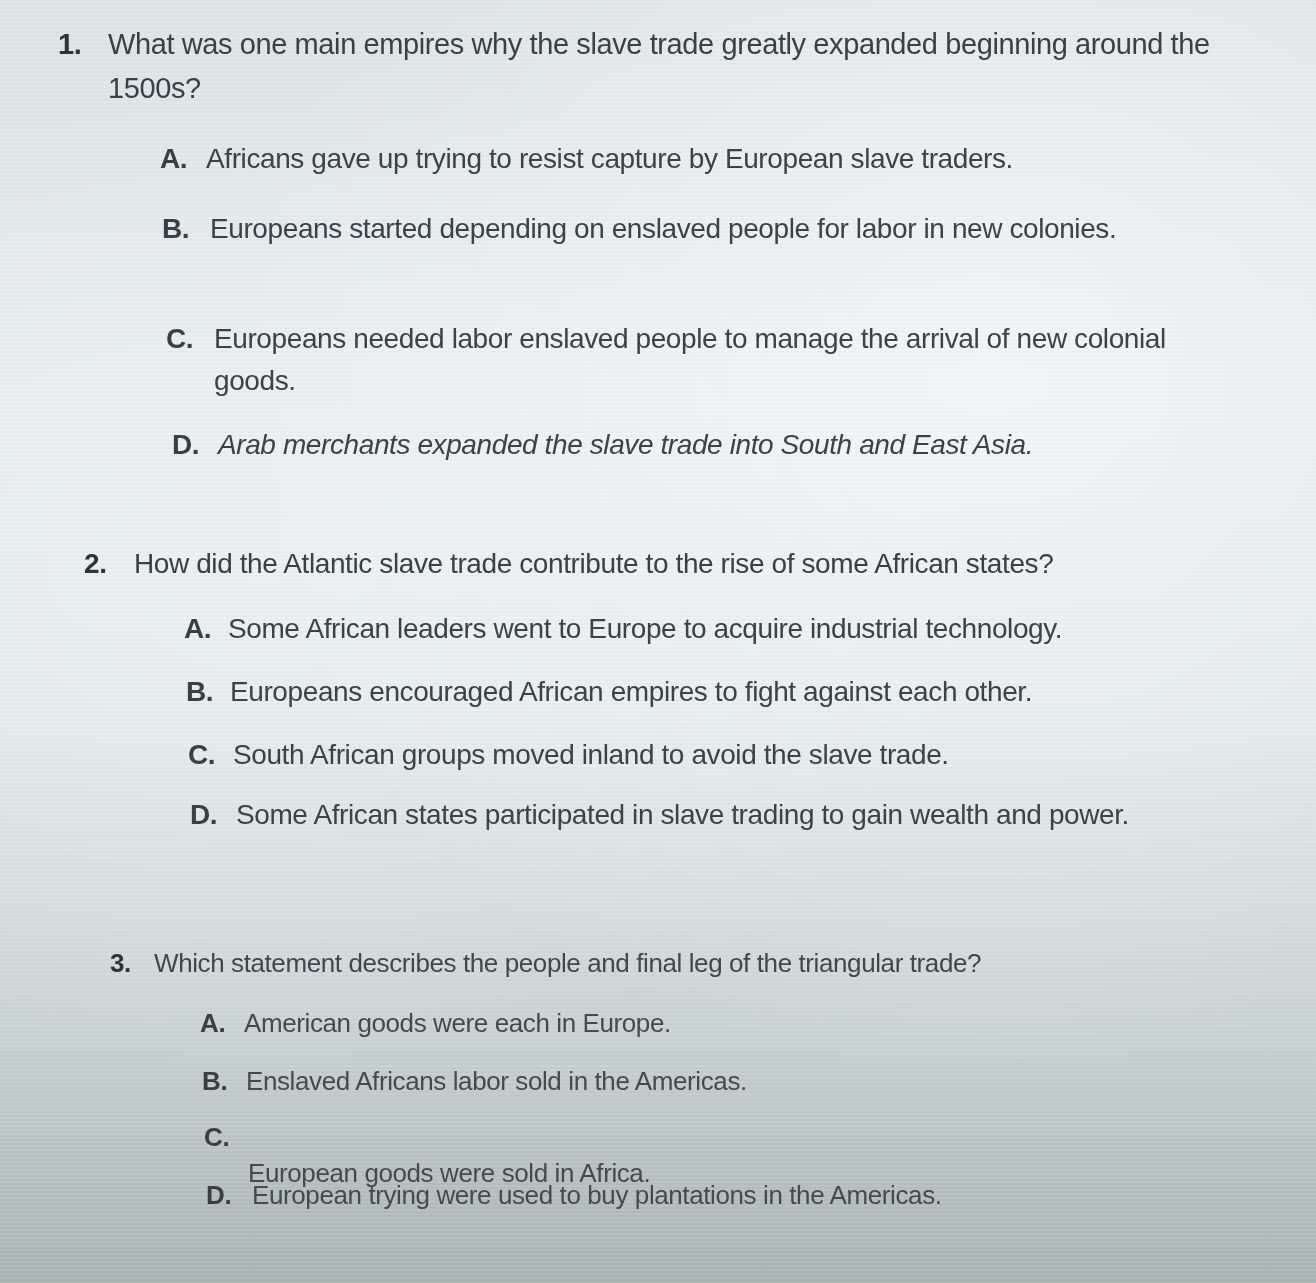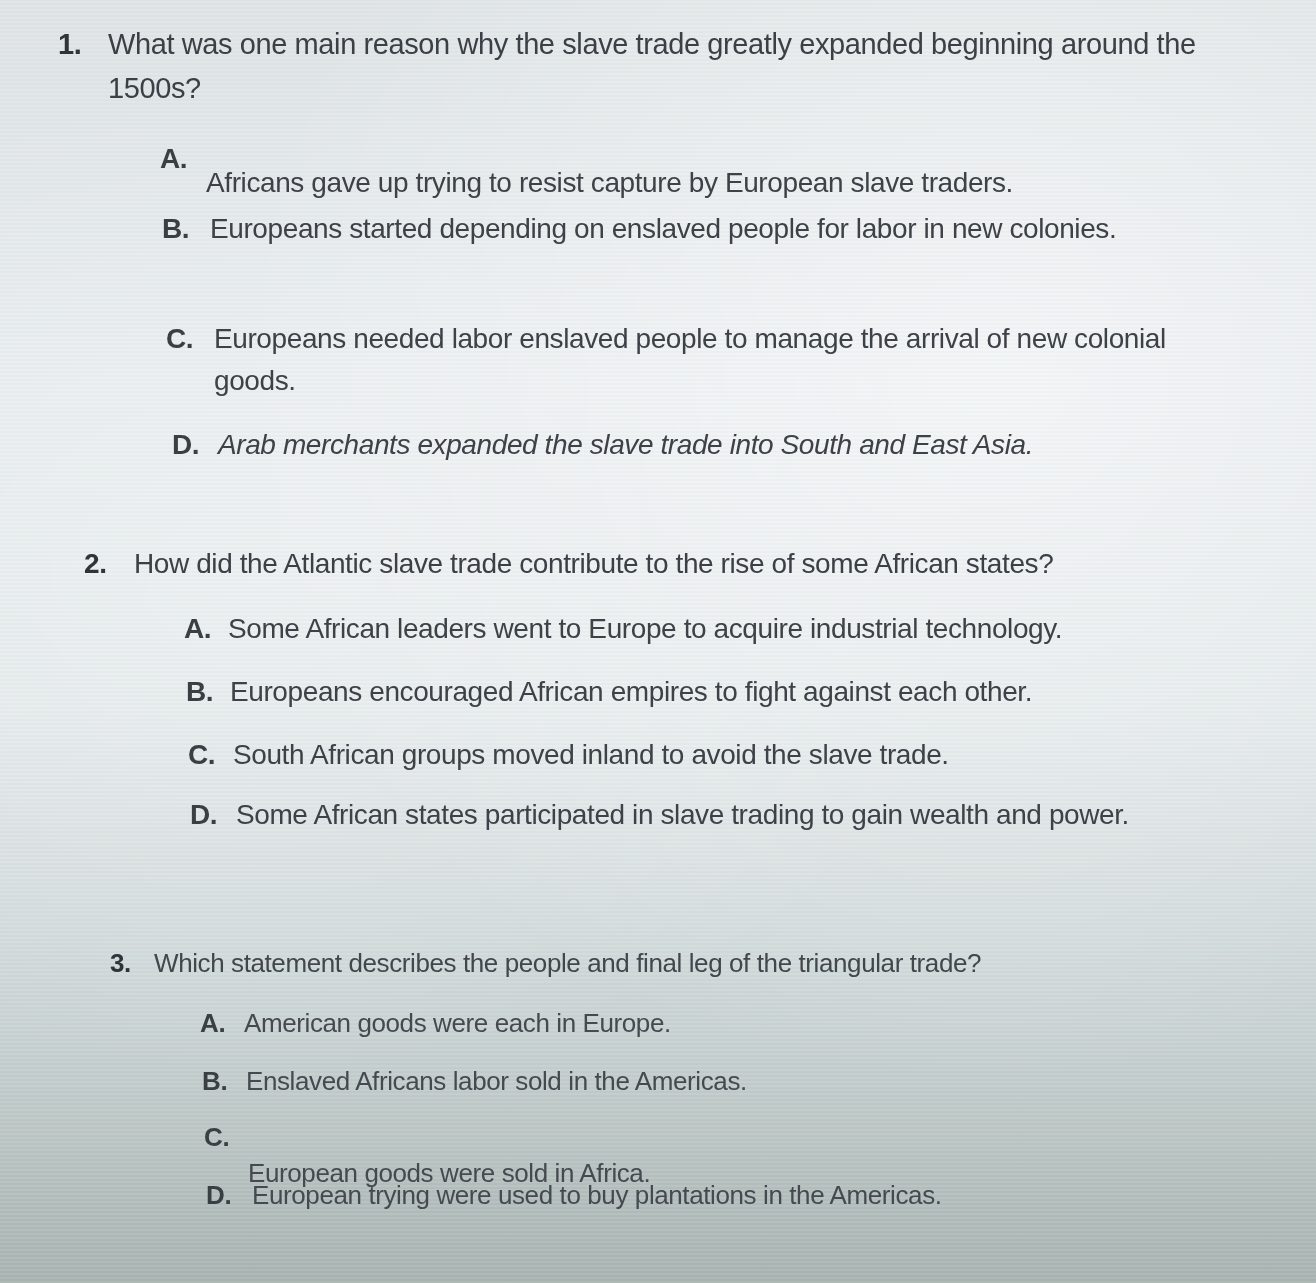--- a/index.html
+++ b/index.html
@@ -55,21 +55,21 @@
       font-weight: bold;
       color: #3a3f44;
     }
     .option .otext {
       display: block;
     }
     
     #q1 { left: 58px; top: 22px; width: 1160px; }
     #q1 .qtext { padding-left: 50px; }
     #q1a { left: 160px; top: 138px; width: 1060px; }
-    #q1a .otext { padding-left: 46px; margin-top: 24px; }
+    #q1a .otext { padding-left: 46px; }
     #q1b { left: 162px; top: 208px; width: 1000px; }
     #q1b .otext { padding-left: 48px; }
     #q1c { left: 166px; top: 318px; width: 1060px; }
     #q1c .otext { padding-left: 48px; }
     #q1d { left: 172px; top: 424px; width: 1060px; }
     #q1d .otext { padding-left: 46px; font-style: italic; }
 
     
     #q2 { left: 84px; top: 542px; width: 1200px; font-size: 28px; }
     #q2 .qtext { padding-left: 50px; }
@@ -94,21 +94,21 @@
     #q3d { left: 206px; top: 1176px; width: 1060px; font-size: 26px; line-height: 38px; color: #454a50; }
     #q3d .otext { padding-left: 46px; }
   </style>
 </head>
 <body>
 
 <div class="scanlines"></div>
 
 <div class="question" id="q1">
   <span class="num">1.</span>
-  <span class="qtext">What was one main reason why the slave trade greatly expanded beginning around the 1500s?</span>
+  <span class="qtext">What was one main empires why the slave trade greatly expanded beginning around the 1500s?</span>
 </div>
 <div class="option" id="q1a">
   <span class="letter">A.</span>
   <span class="otext">Africans gave up trying to resist capture by European slave traders.</span>
 </div>
 <div class="option" id="q1b">
   <span class="letter">B.</span>
   <span class="otext">Europeans started depending on enslaved people for labor in new colonies.</span>
 </div>
 <div class="option" id="q1c">

